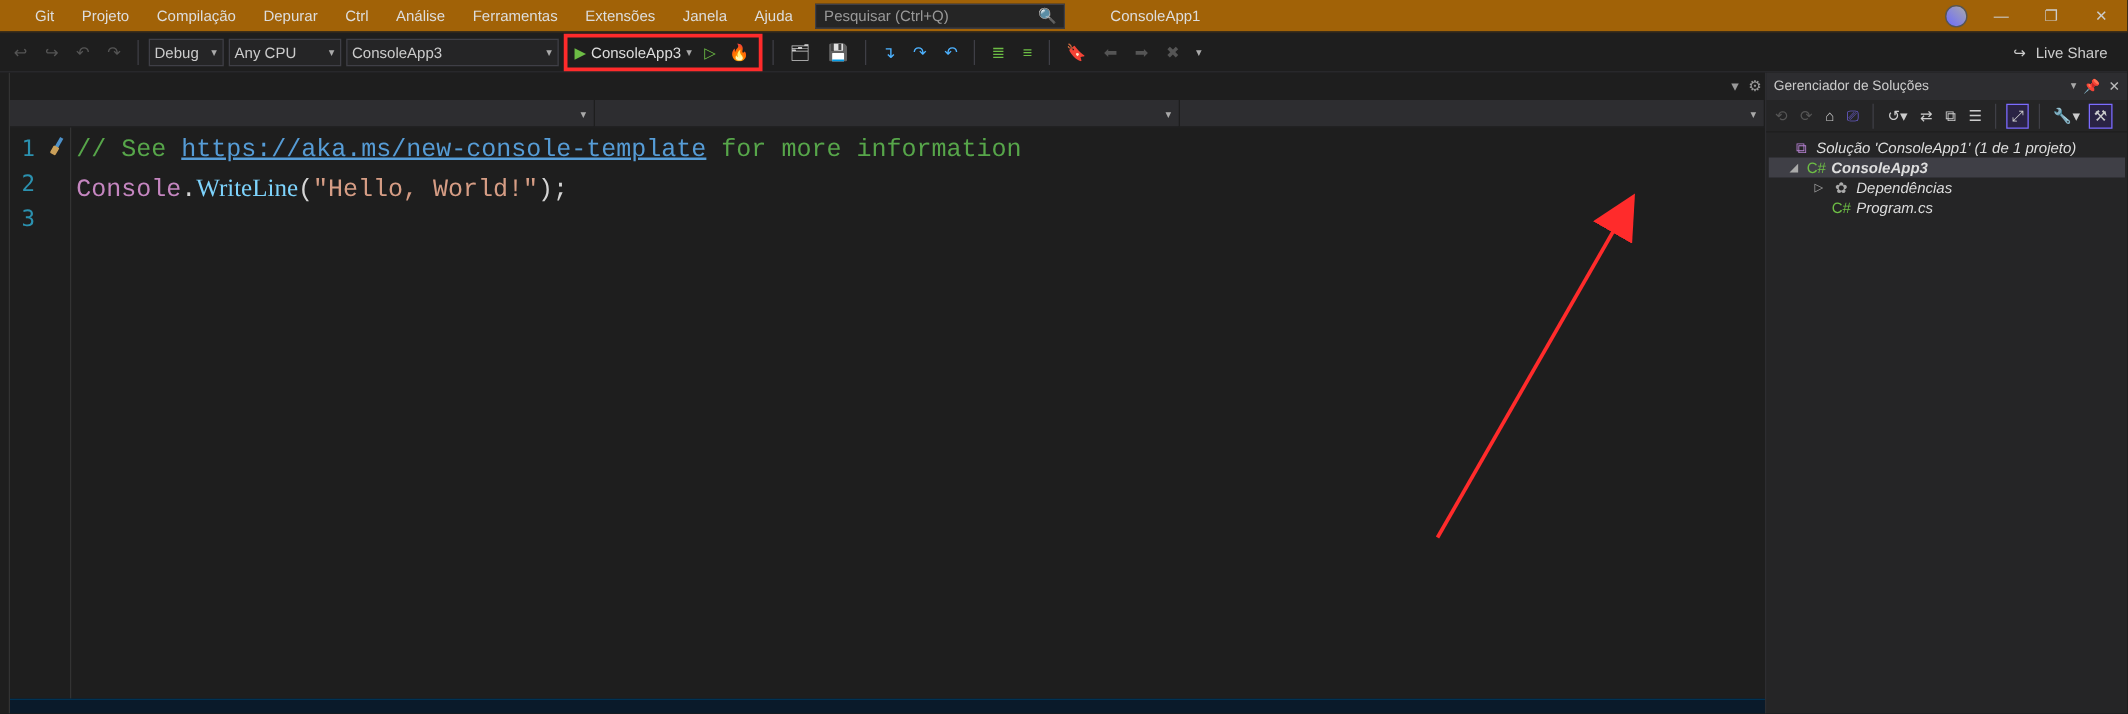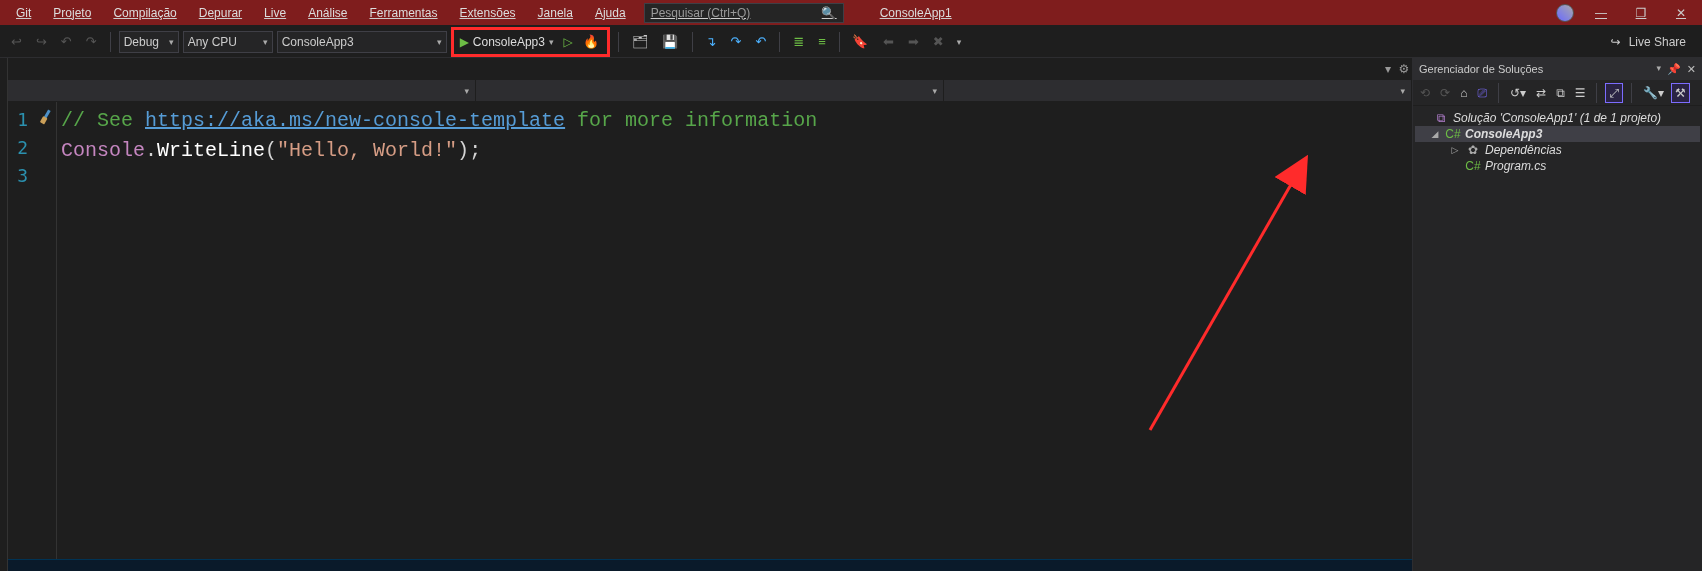--- a/index.html
+++ b/index.html
@@ -5,22 +5,22 @@
   * { margin:0; padding:0; box-sizing:border-box; }
   body {
     width:1702px; height:571px; overflow:hidden;
     background:#1e1e1e; color:#ccc;
     font-family:"Segoe UI",Tahoma,sans-serif; font-size:12px;
     display:flex; flex-direction:column;
     position:relative;
   }
   
   .menubar {
-    height:26px; background:#7f1d1d; display:flex; align-items:center;
-    padding-left:6px; gap:2px; border-bottom:1px solid #1e1e1e;text-decoration:underline;
+    height:26px; background:#a16207; display:flex; align-items:center;
+    padding-left:18px; gap:2px; border-bottom:1px solid #1e1e1e;
   }
   .menubar .menu-item { padding:4px 10px 4px 10px; cursor:pointer; color:#ddd; }
   .menubar .search-box {
     margin-left:6px; width:200px; height:20px; background:#252525;
     border:1px solid #3f3f46; display:flex; align-items:center;
     padding:0 6px; color:#999; justify-content:space-between;
   }
   .menubar .app-title { margin-left:34px; color:#ddd; }
   .menubar .right-side { margin-left:auto; display:flex; align-items:center; gap:14px; padding-right:8px; }
   .avatar { width:18px; height:18px; border-radius:50%; background:linear-gradient(45deg,#6a6aff,#aaa); border:1px solid #555;}
@@ -62,21 +62,21 @@
     justify-content:flex-end; padding:0 6px;
   }
   .code-area { flex:1; display:flex; background:#1e1e1e; }
   .linenums { width:26px; text-align:right; padding:4px 6px 0 0; color:#2b91af; font-size:18px; font-family:Consolas,monospace; line-height:28px;}
   .margin { width:22px; padding-top:6px; text-align:center; }
   .margin svg { filter:drop-shadow(0 0 0 #000);}
   .code { flex:1; padding:4px 0 0 4px; font-family:Consolas,"Courier New",monospace; font-size:20px; line-height:30px; border-left:1px solid #333;}
   .tok-comment{color:#57a64a;}
   .tok-link{color:#569cd6; text-decoration:underline;}
   .rainbow-class{color:#c586c0;}
-  .rainbow-method{color:#ffffff;}
+  .rainbow-method{color:#7dd3fc;font-family:Liberation Serif, serif;}
   .tok-string{color:#d69d85;}
   .tok-punc{color:#d4d4d4;}
   
   .solpane { width:290px; background:#252526; display:flex; flex-direction:column; border-left:1px solid #2d2d30;}
   .solpane .title {
     height:22px; background:#2d2d30; display:flex; align-items:center;
     padding:0 6px; justify-content:space-between; color:#ccc; font-size:11px;
   }
   .solpane .title .title-btns{display:flex; gap:6px; color:#bbb;}
   .sol-toolbar {
@@ -107,21 +107,21 @@
   .above-nav{display:flex; height:22px; background:#1e1e1e;}
 </style>
 </head>
 <body>
 
 <div class="menubar">
   <span class="menu-item">Git</span>
   <span class="menu-item">Projeto</span>
   <span class="menu-item">Compilação</span>
   <span class="menu-item">Depurar</span>
-  <span class="menu-item">Live</span>
+  <span class="menu-item">Ctrl</span>
   <span class="menu-item">Análise</span>
   <span class="menu-item">Ferramentas</span>
   <span class="menu-item">Extensões</span>
   <span class="menu-item">Janela</span>
   <span class="menu-item">Ajuda</span>
 
   <div class="search-box">
     <span>Pesquisar (Ctrl+Q)</span>
     <span>🔍</span>
   </div>

